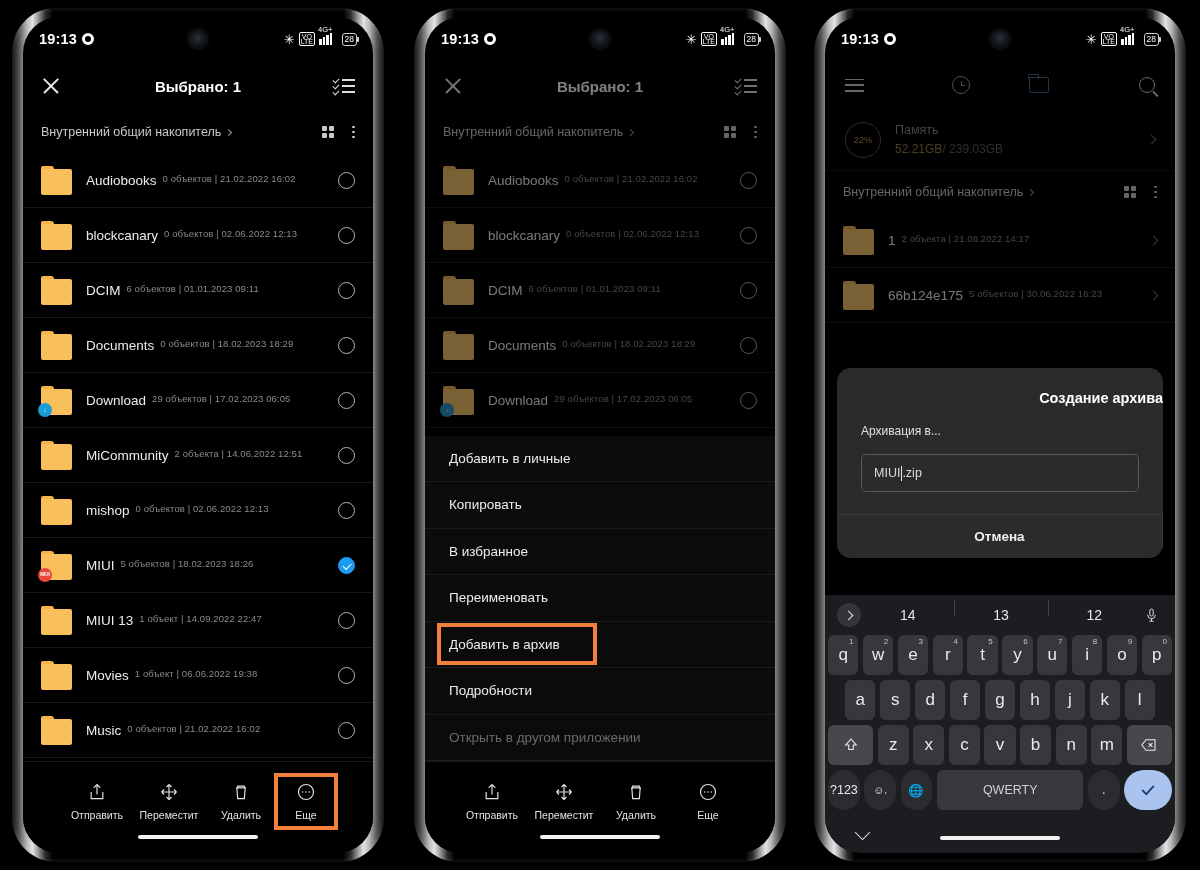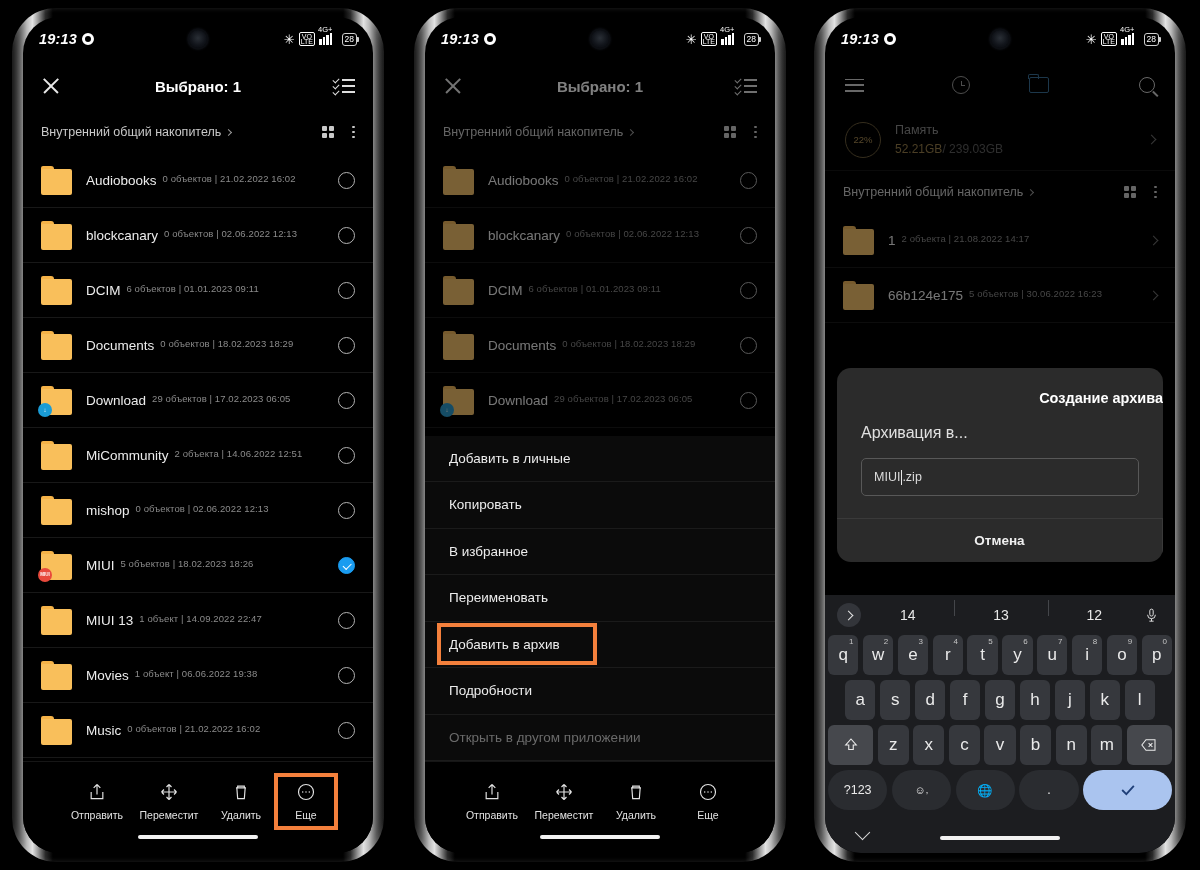--- a/index.html
+++ b/index.html
@@ -32,21 +32,21 @@
   .screen {
     position: relative; width: 100%; height: 100%;
     background: #000; border-radius: 36px; overflow: hidden;
   }
 
   
   .statusbar {
     height: 44px; display: flex; align-items: center;
     padding: 0 16px; color: #fff; position: relative;
   }
-  .sb-time { font-size: 14.5px; font-weight: 700; letter-spacing: .2px; display:flex; align-items:center; gap:5px;font-style:italic;}
+  .sb-time { font-size: 14.5px; font-weight: 700; letter-spacing: .2px; display:flex; align-items:center; gap:5px;}
   .sb-o { display:inline-block; width:12px;height:12px;border-radius:50%;
           border:3px solid #fff; }
   .sb-cam {
     position:absolute; left:50%; top:13px; transform:translateX(-50%);
     width:18px;height:18px;border-radius:50%;
     background: radial-gradient(circle at 50% 45%, #2a2f36 0%, #11141a 55%, #05070a 100%);
     box-shadow: 0 0 0 1.5px #0c0e12, 0 0 3px 1px rgba(60,70,90,.5);
   }
   .sb-right { margin-left:auto; display:flex; align-items:center; gap:4px; }
   .sb-ico { font-size: 11px; line-height:1; color:#fff; }
@@ -165,21 +165,21 @@
   .stor-v{ font-size:12px; }
   .stor-v b{ color:#9a7c40; font-weight:400;}
   .stor-v i{ color:#5d5d5d; font-style:normal;}
 
   
   .dialog{ position:absolute; left:12px; right:12px; top:351px;
            background:#2b2b2b; border-radius:14px; overflow:hidden; z-index:5;
            box-shadow:0 6px 24px rgba(0,0,0,.6); }
   .dlg-title{ text-align:right; font-size:14.5px; font-weight:700; color:#fff;
               padding:22px 0 18px; }
-  .dlg-sub{ font-size:16px; color:#e0e0e0; padding:0 24px 16px; }
+  .dlg-sub{ font-size:12px; color:#e0e0e0; padding:0 24px 16px; }
   .dlg-input{ margin:0 24px 22px; height:38px; border:1px solid #585858; border-radius:5px;
               display:flex; align-items:center; padding:0 12px; font-size:12.5px; color:#dcdcdc;
               cursor:text; position:relative; }
   .caret{ display:inline-block; width:1px; height:15px; background:#e8e8e8;
           margin:0 .5px; vertical-align:middle;}
   .dlg-btns{ display:flex; border-top:1px solid #3a3a3a; }
   .dlg-btns > div{ flex:1; text-align:center; padding:14px 0; font-size:13.5px; cursor:pointer;}
   .dlg-cancel{ color:#efefef; font-weight:700; border-right:1px solid #3a3a3a;}
   .dlg-ok{ color:#3aa0ef; font-weight:700; }
 
@@ -786,20 +786,21 @@
               <svg viewBox="0 0 24 24" width="20" height="18">
                 <path d="M8 5h12v14H8L2.5 12z" fill="none" stroke="#eaeaea" stroke-width="1.4"></path>
                 <path d="M11.5 9.5l5 5M16.5 9.5l-5 5" stroke="#eaeaea" stroke-width="1.4"></path>
               </svg>
             </div>
           </div>
         <div class="kb-row r4">
           <div class="key fn">?123</div>
           <div class="key fn" style="font-size:11px;line-height:11px;">☺<br><span style="font-size:9px">,</span></div>
           <div class="key fn">🌐</div>
+          <div class="key space">QWERTY</div>
           <div class="key fn">.</div>
           <div class="key enter">
             <svg viewBox="0 0 24 24" width="20" height="20">
               <path d="M5 12l5 5 9-10" fill="none" stroke="#1f3f78" stroke-width="2.2"></path>
               </svg>
           </div>
         </div>
         <div class="kb-bottom">
           <div class="ic-down"></div>
           <div class="gesture"></div>

